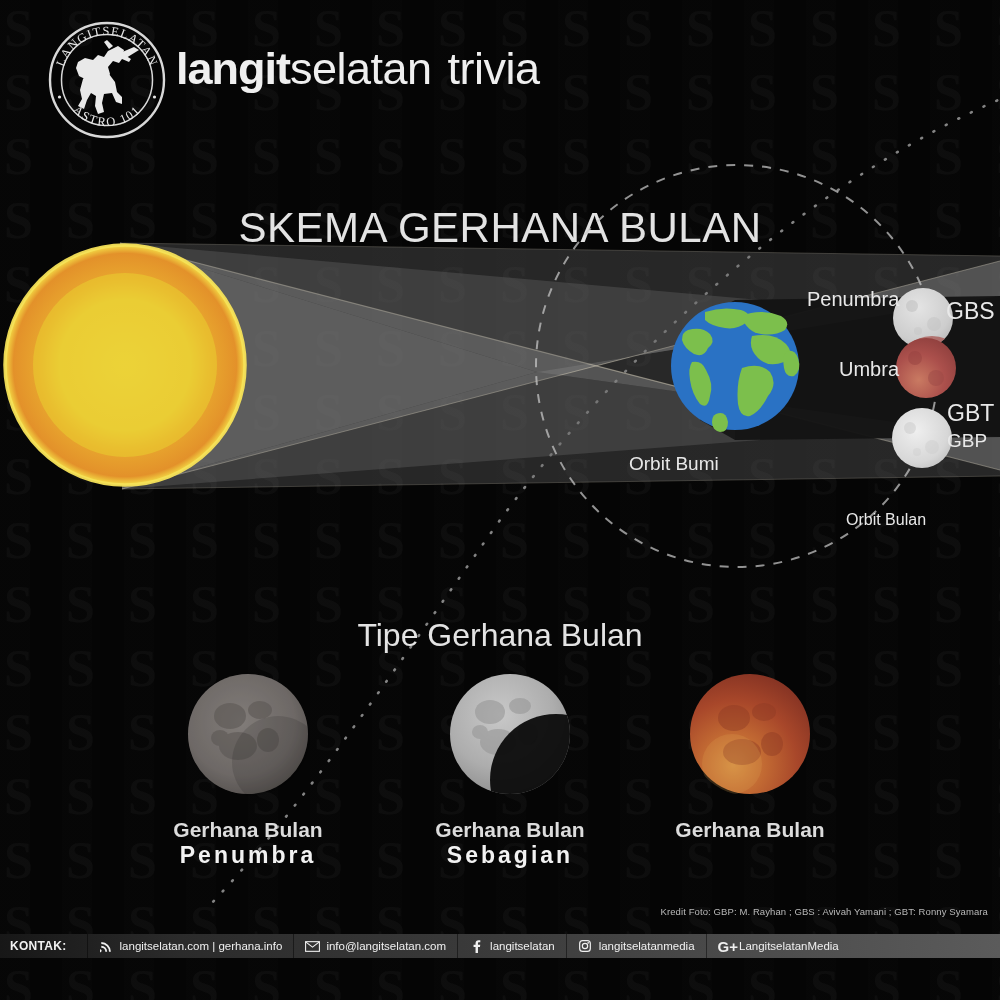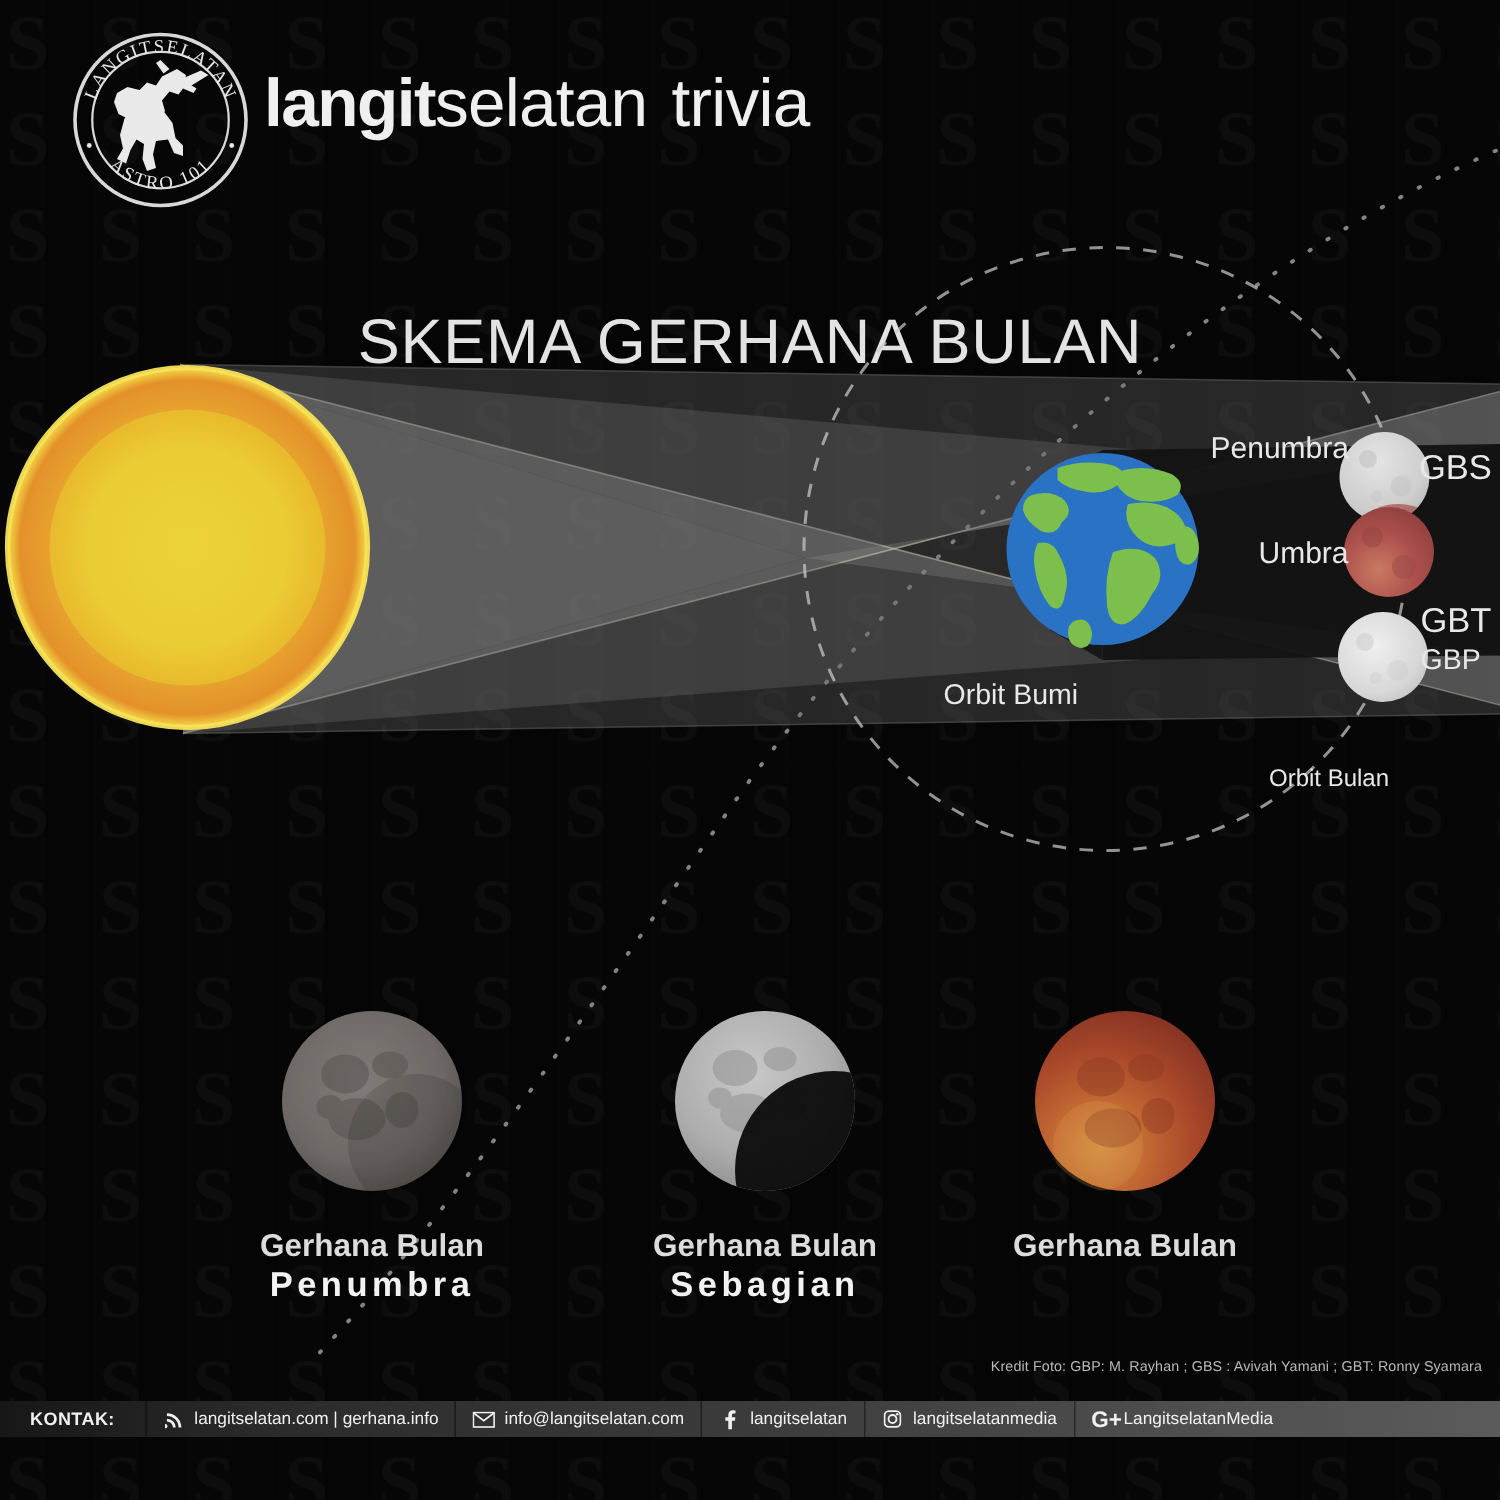--- a/index.html
+++ b/index.html
@@ -52,21 +52,21 @@
   #credit{position:absolute;right:12px;top:906px;font-size:9.5px;color:#b9b9b9;
      white-space:nowrap;letter-spacing:.1px;}
 
   
   #footer{position:absolute;left:0;top:934px;width:1000px;height:24px;
      background:linear-gradient(90deg,#171717 0%,#2b2b2b 18%,#3a3a3a 48%,#4b4b4b 74%,#5b5b5b 100%);
      display:flex;align-items:center;}
   #footer .fcell{display:flex;align-items:center;height:24px;padding:0 11px;
      font-size:11.5px;color:#f0f0f0;white-space:nowrap;}
   #footer .fcell + .fcell{border-left:1px solid rgba(0,0,0,.45);align-items:center;}
-  #footer .kontak{font-weight:bold;font-size:12px;letter-spacing:.3px;padding-left:20px;padding-right:20px;border-left:none;}
+  #footer .kontak{font-weight:bold;font-size:12px;letter-spacing:.3px;padding-left:10px;padding-right:20px;border-left:none;}
   #footer .ficon{display:inline-flex;align-items:center;justify-content:center;
      width:15px;height:14px;margin-right:6px;}
   #footer .ficon svg{display:block;}
   .gplus{font-size:15px;font-weight:bold;margin-right:1px;line-height:1;}
 </style>
 </head>
 <body>
 
 <div id="stage">
 
@@ -217,20 +217,21 @@
   </svg>
 
   <div class="dlabel" id="label-penumbra">Penumbra</div>
   <div class="dlabel" id="label-umbra">Umbra</div>
   <div class="dlabel" id="label-gbs">GBS</div>
   <div class="dlabel" id="label-gbt">GBT</div>
   <div class="dlabel" id="label-gbp">GBP</div>
   <div class="dlabel" id="label-orbit-bumi">Orbit Bumi</div>
   <div class="dlabel" id="label-orbit-bulan">Orbit Bulan</div>
 
+  <div id="types-title">Tipe Gerhana Bulan</div>
 
   <div class="type-col" id="type-col-0">
     <svg class="moon-photo" viewBox="0 0 124 124">
       <defs>
         <radialGradient id="p0" cx="44%" cy="40%" r="72%">
           <stop offset="0%" stop-color="#9a9490"></stop>
           <stop offset="62%" stop-color="#837d7a"></stop>
           <stop offset="100%" stop-color="#5d5855"></stop>
         </radialGradient>
       </defs>

